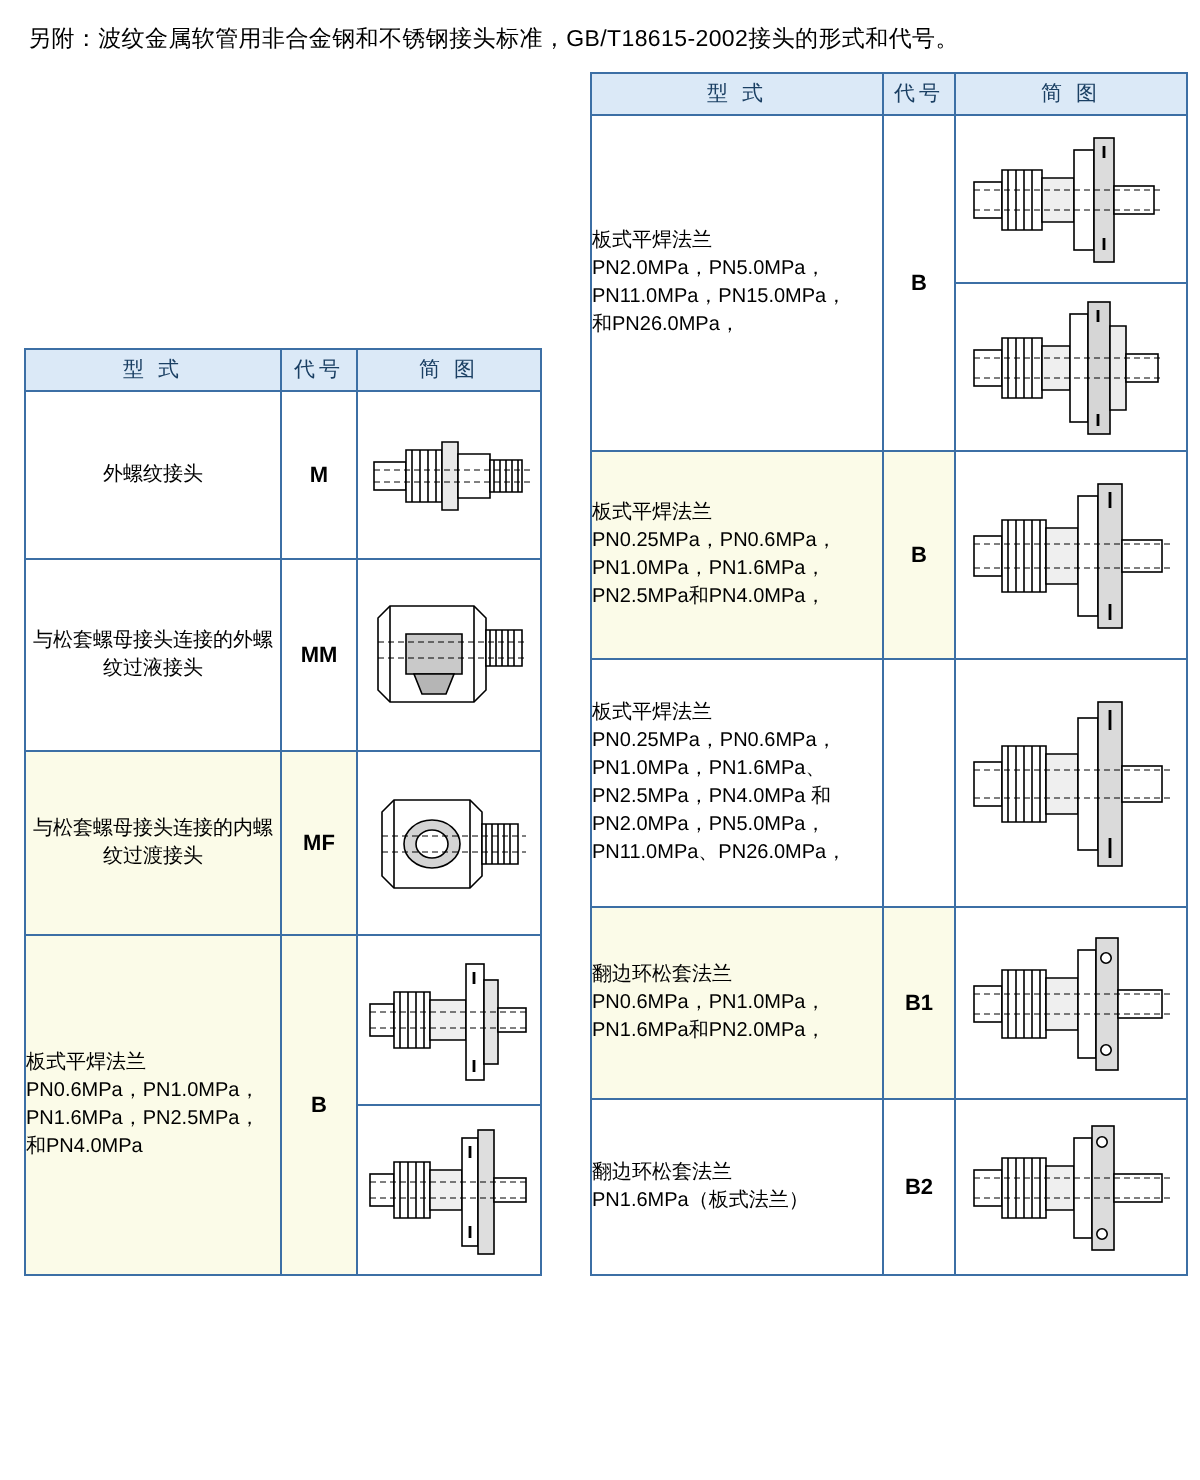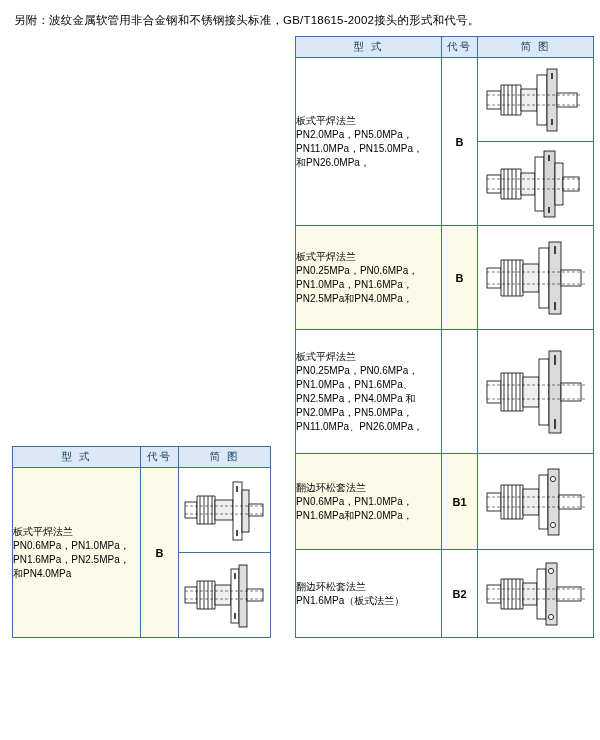--- a/index.html
+++ b/index.html
@@ -92,23 +92,75 @@
       </colgroup>
       <thead>
         <tr>
           <th>型        式</th>
           <th>代号</th>
           <th>简        图</th>
         </tr>
       </thead>
       <tbody>
 
-
-
-
+        <tr style="height:84px">
+          <td class="name center plain">外螺纹接头</td>
+          <td class="code plain">M</td>
+          <td class="fig">
+            <svg width="88" height="62" viewBox="0 0 88 62">
+              <g fill="none" stroke="#000" stroke-width="0.8">
+                <rect x="6" y="24" width="16" height="14" fill="#fff"></rect>
+                <path d="M22 18 L40 18 L40 44 L22 44 Z" fill="#fff"></path>
+                <path d="M25 18 L25 44 M29 18 L29 44 M33 18 L33 44 M37 18 L37 44"></path>
+                <path d="M40 14 L48 14 L48 48 L40 48 Z" fill="#e9e9e9"></path>
+                <path d="M48 20 L64 20 L64 42 L48 42 Z" fill="#fff"></path>
+                <path d="M64 23 L80 23 L80 39 L64 39 Z" fill="#fff"></path>
+                <path d="M66 23 L66 39 M69 23 L69 39 M72 23 L72 39 M75 23 L75 39 M78 23 L78 39"></path>
+                <path d="M6 28 L84 28 M6 34 L84 34" stroke-dasharray="3 2" stroke-width="0.5"></path>
+              </g>
+            </svg>
+          </td>
+        </tr>
+
+
+        <tr style="height:96px">
+          <td class="name center plain">与松套螺母接头连接的外螺纹过液接头</td>
+          <td class="code plain">MM</td>
+          <td class="fig">
+            <svg width="88" height="74" viewBox="0 0 88 74">
+              <g fill="none" stroke="#000" stroke-width="0.8">
+                <path d="M14 12 L56 12 L62 18 L62 54 L56 60 L14 60 L8 54 L8 18 Z" fill="#fff"></path>
+                <path d="M14 12 L14 60 M56 12 L56 60"></path>
+                <path d="M22 26 L50 26 L50 46 L22 46 Z" fill="#c9c9c9"></path>
+                <path d="M26 46 L46 46 L42 56 L30 56 Z" fill="#b5b5b5"></path>
+                <path d="M62 24 L80 24 L80 42 L62 42 Z" fill="#fff"></path>
+                <path d="M64 24 L64 42 M67 24 L67 42 M70 24 L70 42 M73 24 L73 42 M76 24 L76 42"></path>
+                <path d="M8 30 L82 30 M8 38 L82 38" stroke-dasharray="3 2" stroke-width="0.5"></path>
+              </g>
+            </svg>
+          </td>
+        </tr>
+
+        <tr style="height:92px">
+          <td class="name center tint">与松套螺母接头连接的内螺纹过渡接头</td>
+          <td class="code tint">MF</td>
+          <td class="fig">
+            <svg width="88" height="72" viewBox="0 0 88 72">
+              <g fill="none" stroke="#000" stroke-width="0.8">
+                <path d="M16 14 L54 14 L60 20 L60 52 L54 58 L16 58 L10 52 L10 20 Z" fill="#fff"></path>
+                <path d="M16 14 L16 58 M54 14 L54 58"></path>
+                <ellipse cx="35" cy="36" rx="14" ry="12" fill="#d4d4d4"></ellipse>
+                <ellipse cx="35" cy="36" rx="8" ry="7" fill="#fff"></ellipse>
+                <path d="M60 26 L78 26 L78 46 L60 46 Z" fill="#fff"></path>
+                <path d="M62 26 L62 46 M65 26 L65 46 M68 26 L68 46 M71 26 L71 46 M74 26 L74 46"></path>
+                <path d="M10 32 L82 32 M10 40 L82 40" stroke-dasharray="3 2" stroke-width="0.5"></path>
+              </g>
+            </svg>
+          </td>
+        </tr>
 
 
         <tr style="height:170px">
           <td class="name tint" style="white-space:pre-line">板式平焊法兰
 PN0.6MPa，PN1.0MPa，
 PN1.6MPa，PN2.5MPa，
 和PN4.0MPa</td>
           <td class="code tint">B</td>
           <td class="fig" style="padding:0">
             <div style="border-bottom:1px solid #3c6fa5;display:flex;align-items:center;justify-content:center;height:84px;">

